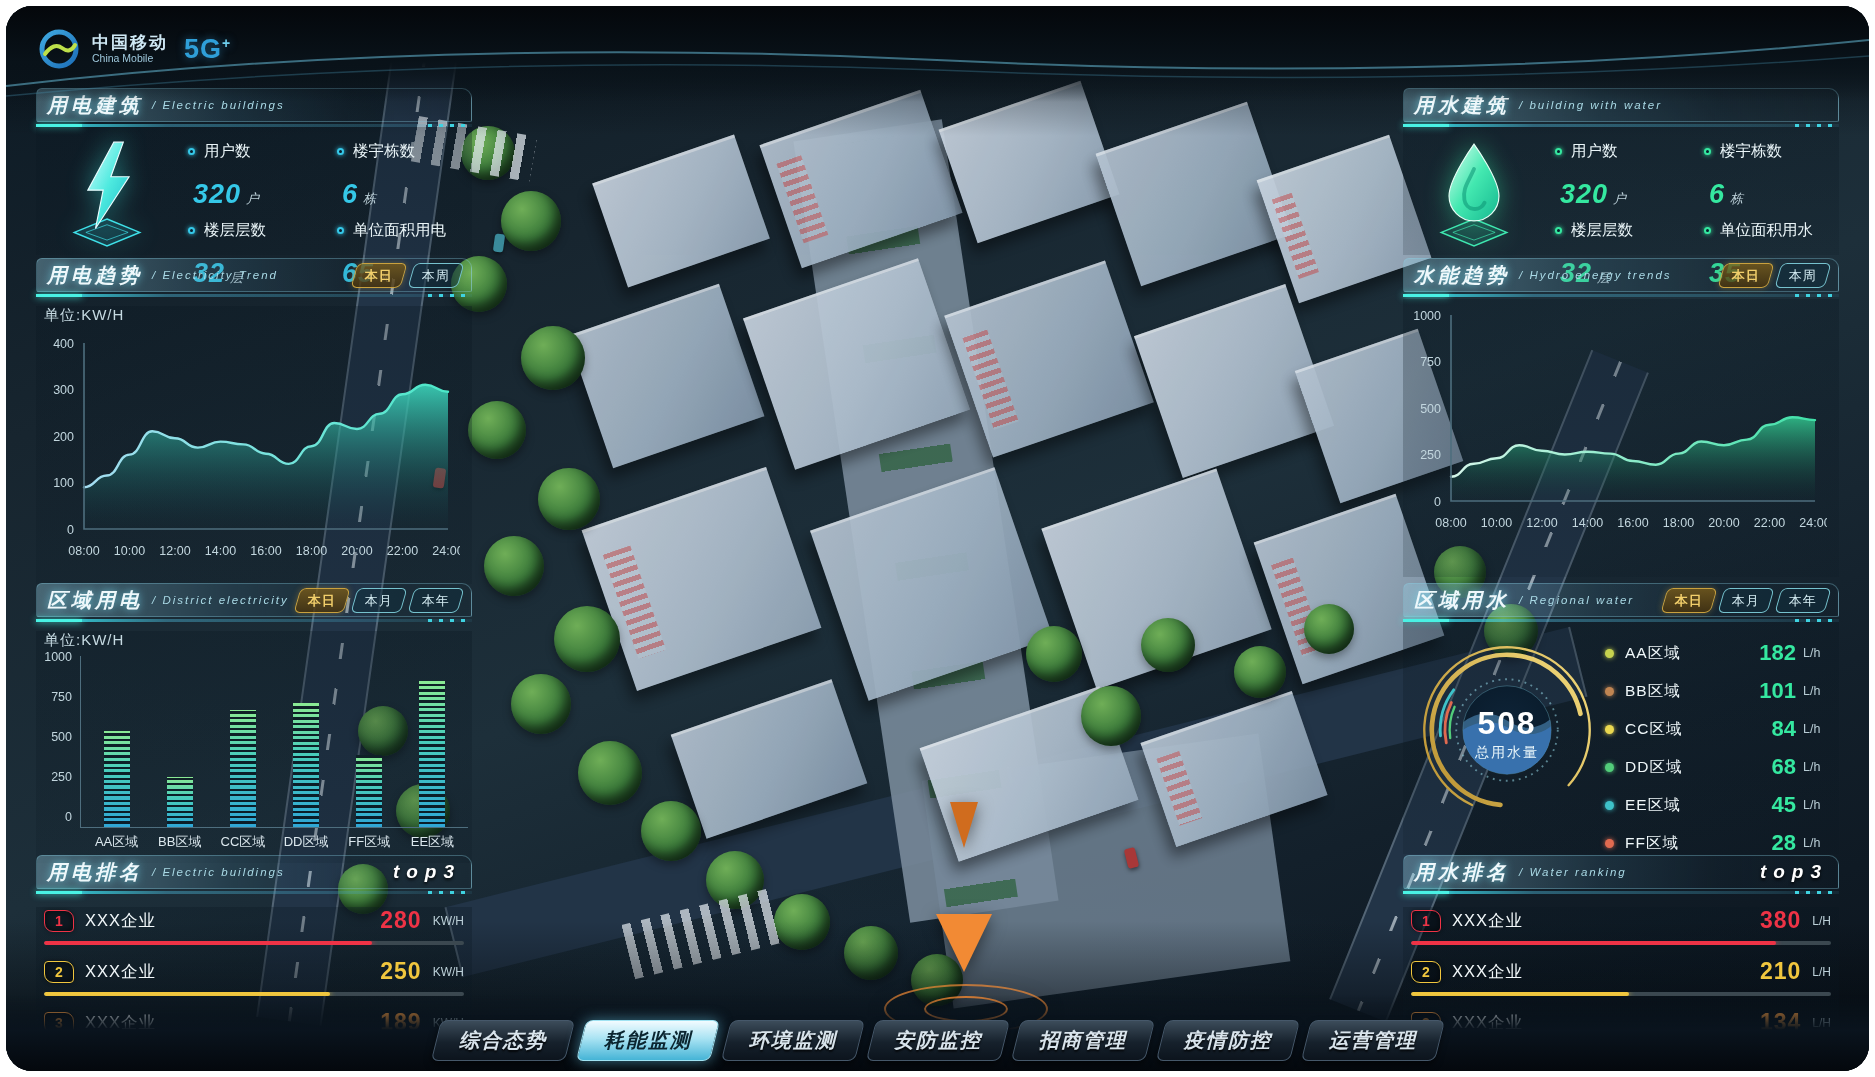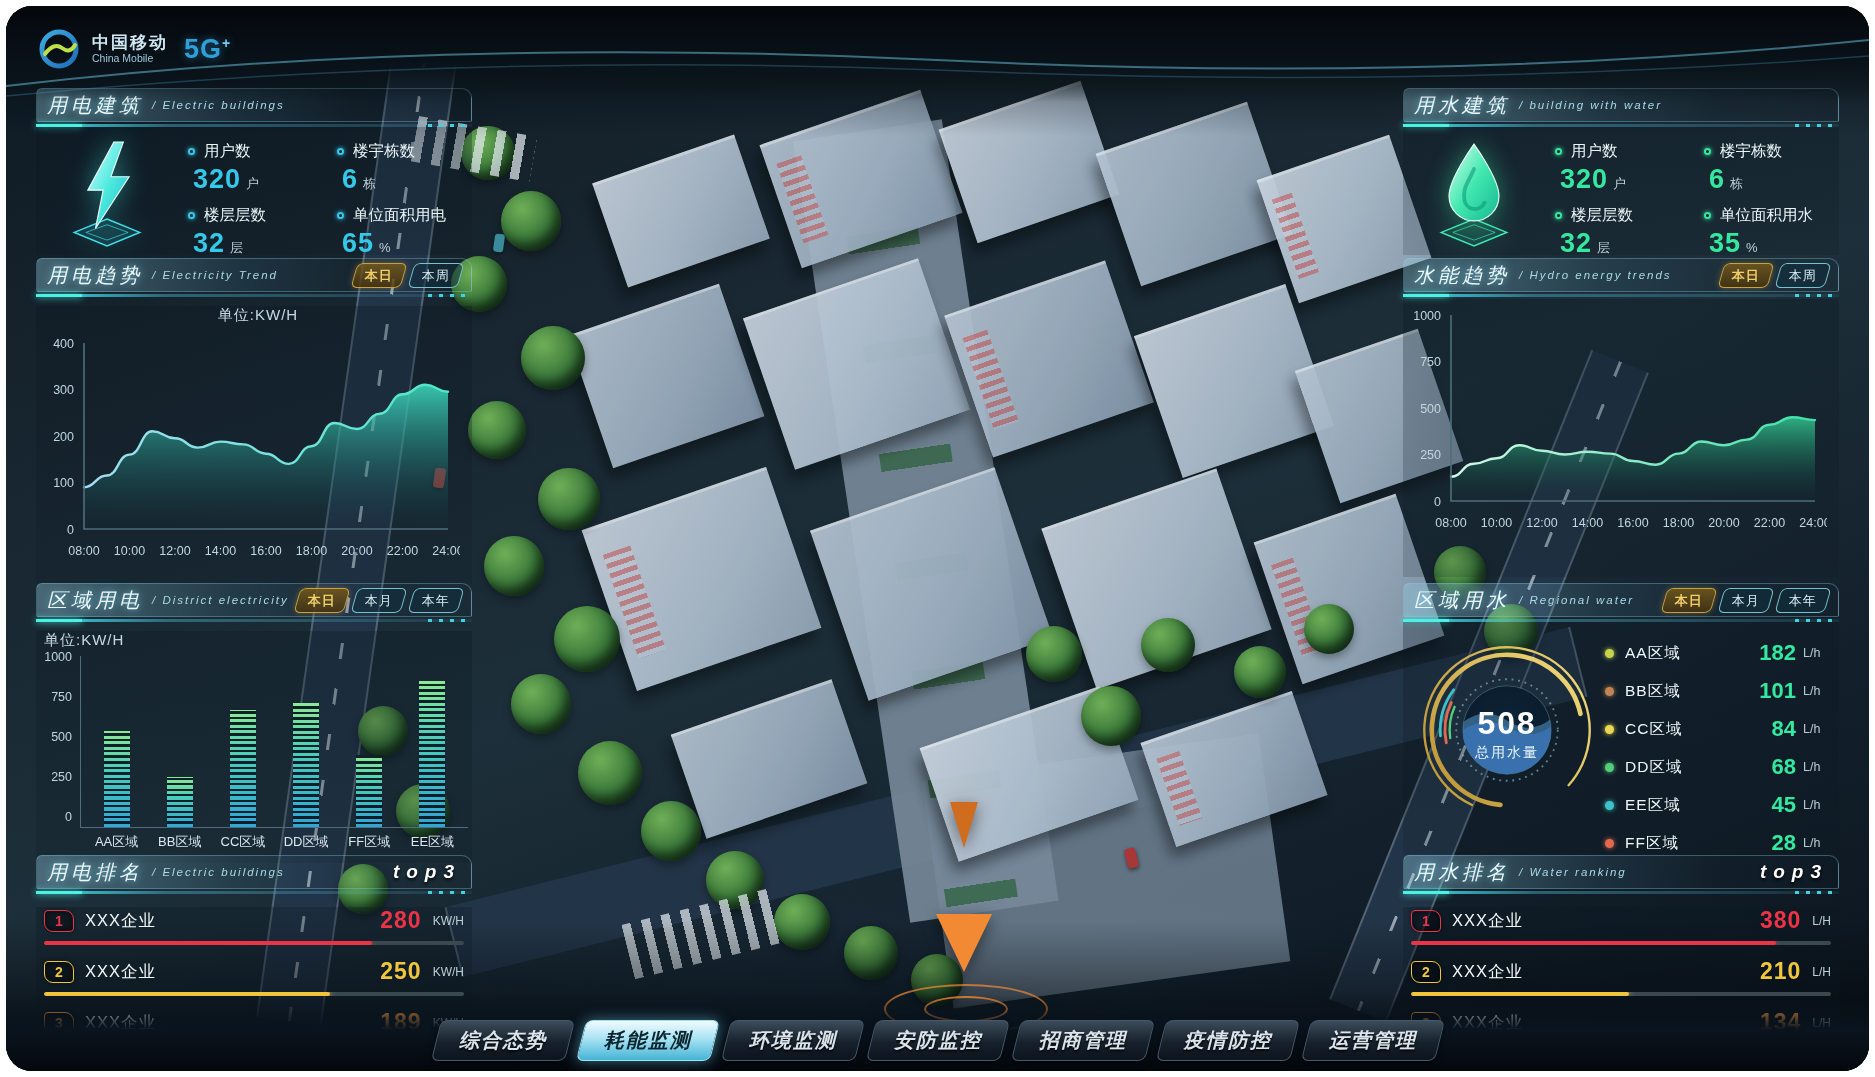--- a/index.html
+++ b/index.html
@@ -57,21 +57,21 @@
   .brand-en { font-size:10.5px; color:#9fc8dc; }
   .brand-5g { font-size:27px; font-weight:800; color:#2f9fd8; letter-spacing:1px;
     text-shadow:0 0 8px rgba(60,170,230,.5); margin-left:4px; }
   .brand-5g sup { font-size:14px; color:#6fd0ee; }
 
   
   .panel { position:absolute; z-index:5; }
   .panel-head { position:relative; height:34px; display:flex; align-items:center; padding:0 10px;
     background:linear-gradient(90deg, rgba(150,205,225,.38), rgba(70,120,145,.22) 45%, rgba(34,64,84,.10) 72%, rgba(34,64,84,0));
     border:1px solid rgba(135,205,225,.35); border-radius:6px 10px 2px 2px; }
-  .panel-head .t { font-size:20px; font-weight:400; font-style:italic; color:#eef8fb; letter-spacing:4px;
+  .panel-head .t { font-size:20px; font-weight:700; font-style:italic; color:#eef8fb; letter-spacing:4px;
     text-shadow:0 0 9px rgba(120,225,245,.8); white-space:nowrap; }
   .panel-head .s { font-size:11.5px; font-style:italic; color:#a9d9e5; margin-left:9px; letter-spacing:2px; white-space:nowrap; }
   .panel-head .s::before { content:"/ "; }
   .head-line { position:relative; height:3px; margin-top:2px;
     background:linear-gradient(90deg,#35dfe8, rgba(70,165,195,.5) 30%, rgba(70,165,195,.22) 85%, rgba(70,165,195,.1)); }
   .head-line::before { content:""; position:absolute; left:0; top:0; width:46px; height:3px; background:#49f2e4; box-shadow:0 0 7px #49f2e4; }
   .head-line::after { content:""; position:absolute; right:0; top:0; width:44px; height:3px;
     background:repeating-linear-gradient(100deg,#3fd2e0 0 4px, transparent 4px 11px); }
   .panel-body { position:relative; background:linear-gradient(180deg, rgba(9,22,32,.30), rgba(9,22,32,.16)); }
 
@@ -85,21 +85,21 @@
     text-shadow:0 2px 3px rgba(0,0,0,.8); }
 
   
   .bp-body { display:flex; padding:6px 2px 0 2px; }
   .bp-icon { width:138px; display:flex; align-items:center; justify-content:center; }
   .bp-icon svg { filter:drop-shadow(0 0 12px rgba(60,230,220,.45)); }
   .water .bp-icon svg { filter:drop-shadow(0 0 12px rgba(50,230,160,.45)); }
   .stat-grid { flex:1; display:grid; grid-template-columns:1fr 1fr; row-gap:10px; column-gap:4px; padding-top:8px; }
   .stat .lbl { display:flex; align-items:center; gap:9px; color:#eaf5f8; font-size:15.5px;padding-left:12px; }
   .bullet { width:7px; height:7px; border-radius:50%; border:2px solid #35c8e8; background:#08202e; box-shadow:0 0 5px #35c8e8; flex:0 0 auto; }
-  .stat .valrow { margin:2px 0 0 17px; }
+  .stat .valrow { margin:17px 0 0 17px;font-style:italic; }
   .stat .val { font-size:27px; font-weight:800; color:#35c8e8; letter-spacing:1px; }
   .stat .unit { font-size:13px; color:#bed2da; margin-left:5px; }
   .water .bullet { border-color:#35e8a0; box-shadow:0 0 5px #35e8a0; }
   .water .stat .val { color:#35e8a0; }
 
   .unit-label { color:#c6dae2; font-size:15px; margin:9px 0 0 8px; letter-spacing:1px; }
   svg.chart { display:block; margin-top:2px; }
   .tick { fill:#c2d6de; font-size:12.5px; font-family:"Liberation Sans","DejaVu Sans",sans-serif; }
 
   
@@ -293,21 +293,21 @@
             <div class="lbl">
               <span class="bullet"></span>
               <span>单位面积用电</span>
             </div>
             <div class="valrow"><span class="val">65</span><span class="unit">%</span></div>
           </div>
         </div>
     </div>
   </div>
 
-  <div class="panel" style="left:30px; top:252px; width:436px;text-align:center;">
+  <div class="panel" style="left:30px; top:252px; width:436px;">
     <div class="panel-head">
       <span class="t">用电趋势</span>
       <span class="s">Electricity Trend</span>
       <div class="tabs">
           <div class="tab active"><span>本日</span></div>
           <div class="tab"><span>本周</span></div>
         </div>
     </div>
     <div class="head-line"></div>
     <div class="panel-body" style="height:278px;">

